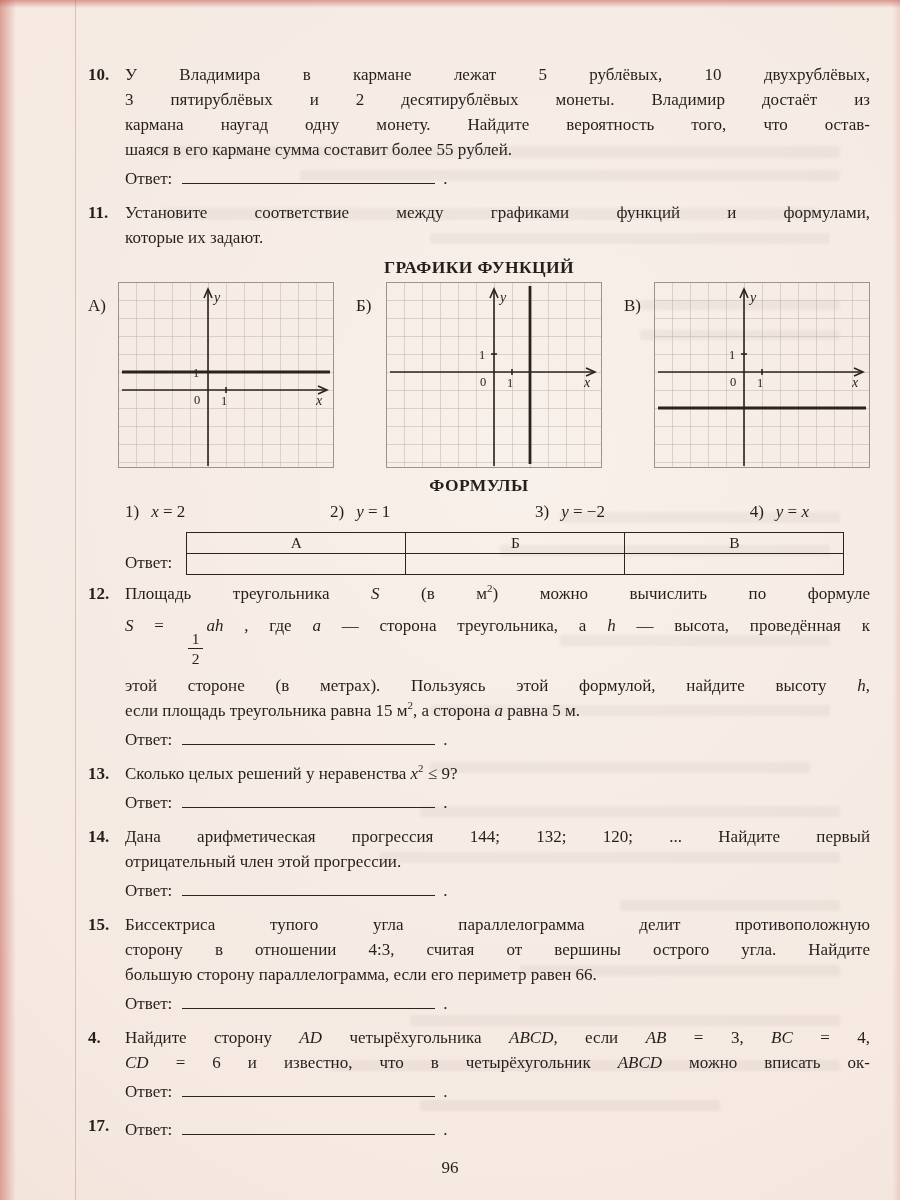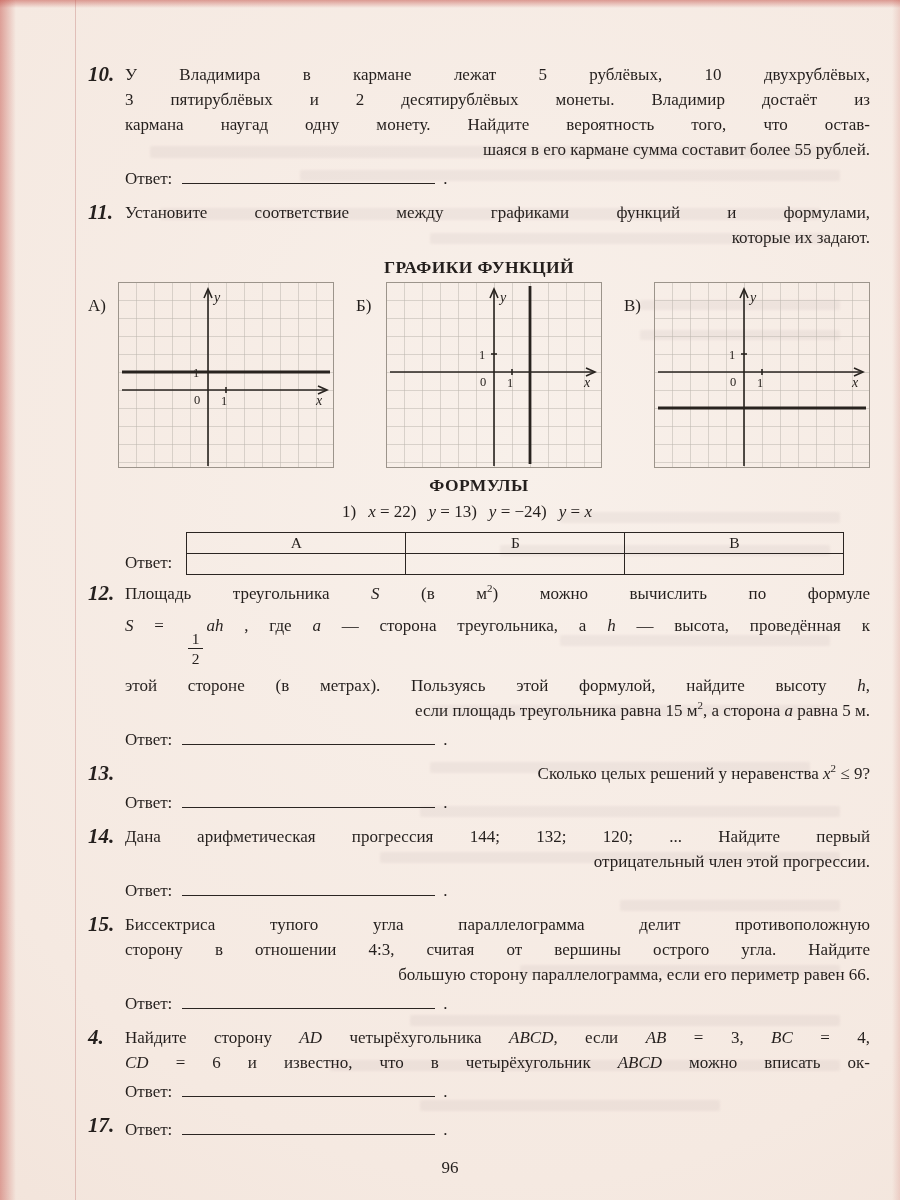--- a/index.html
+++ b/index.html
@@ -18,44 +18,44 @@
     background:linear-gradient(90deg, rgba(197,86,78,.5), rgba(197,86,78,0));}
   .edge-right{position:absolute;top:0;right:0;bottom:0;width:8px;z-index:3;
     background:linear-gradient(270deg, rgba(197,86,78,.18), rgba(197,86,78,0));}
   .margin-rule{position:absolute;left:75px;top:0;bottom:0;width:1px;z-index:1;
     background:rgba(180,100,95,.32);}
   .ghost{position:absolute;z-index:1;background:#93797b;opacity:.08;
     filter:blur(1.3px);border-radius:2px;pointer-events:none;}
 
   .content{position:absolute;left:88px;top:56px;width:782px;z-index:2;}
   .problem{display:flex;margin-top:6px;}
-  .pnum{flex:none;width:37px;font-weight:bold;font-size:21px;line-height:25px;font-style:italic;}
+  .pnum{flex:none;width:37px;font-weight:bold;font-size:17px;line-height:25px;}
   .pbody{flex:1;font-size:17px;line-height:25px;}
   .jline{text-align:justify;text-align-last:justify;}
-  .lline{text-align:right;}
+  .lline{text-align:left;}
   .iv{font-style:italic;}
   sup{font-size:11px;line-height:0;}
   .answer{margin:5px 0 3px;line-height:24px;font-size:17px;}
   .alabel{margin-right:10px;margin-top:20px;}
   .ansline{display:inline-block;width:253px;border-bottom:1.4px solid #2b2522;height:5px;margin-right:8px;}
   .adot{}
 
   .graphs-title,.formulas-title{font-weight:bold;text-align:center;font-size:17.5px;
     letter-spacing:.4px;margin:7px 0 4px;}
   .graphs-row{display:flex;justify-content:space-between;width:782px;margin:2px 0 0;}
   .graph-group{display:flex;align-items:flex-start;}
   .glabel{flex:none;width:30px;font-size:17px;padding-top:14px;}
   svg.graph{display:block;}
   .gframe{fill:url(#gridpat);stroke:#9c948b;stroke-width:1;}
   .ax{stroke:#28231f;stroke-width:1.6;fill:none;}
   .gl{stroke:#28231f;stroke-width:2.8;}
   .axl{font:italic 14px "Liberation Serif",serif;fill:#28231f;}
   .axn{font:12.5px "Liberation Serif",serif;fill:#28231f;}
 
-  .formulas-row{display:flex;justify-content:center;width:684px;
+  .formulas-row{display:flex;justify-content:space-between;width:684px;
     margin:2px 0 6px 37px;font-size:17px;line-height:24px;}
   .fitem .fn{margin-right:12px;}
 
   .answer11{display:flex;align-items:flex-start;margin:8px 0 4px 37px;font-size:17px;}
   .answer11 .alabel{flex:none;margin-right:14px;line-height:22px;}
   table.anstable{border-collapse:collapse;width:658px;}
   .anstable td{border:1.3px solid #2b2522;height:20px;text-align:center;
     font-size:15.5px;padding:0;width:33.33%;}
 
   .fline{padding:7px 0 5px;}

